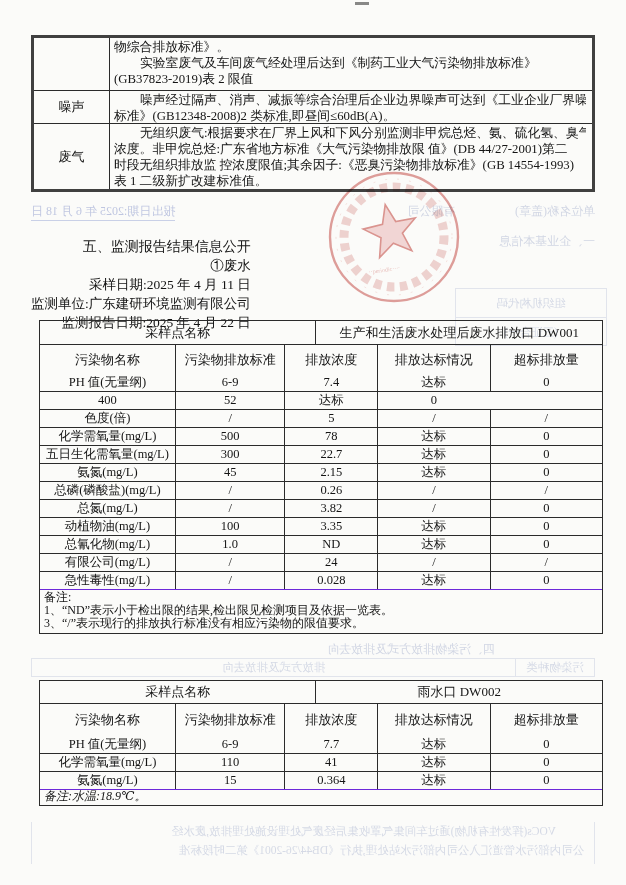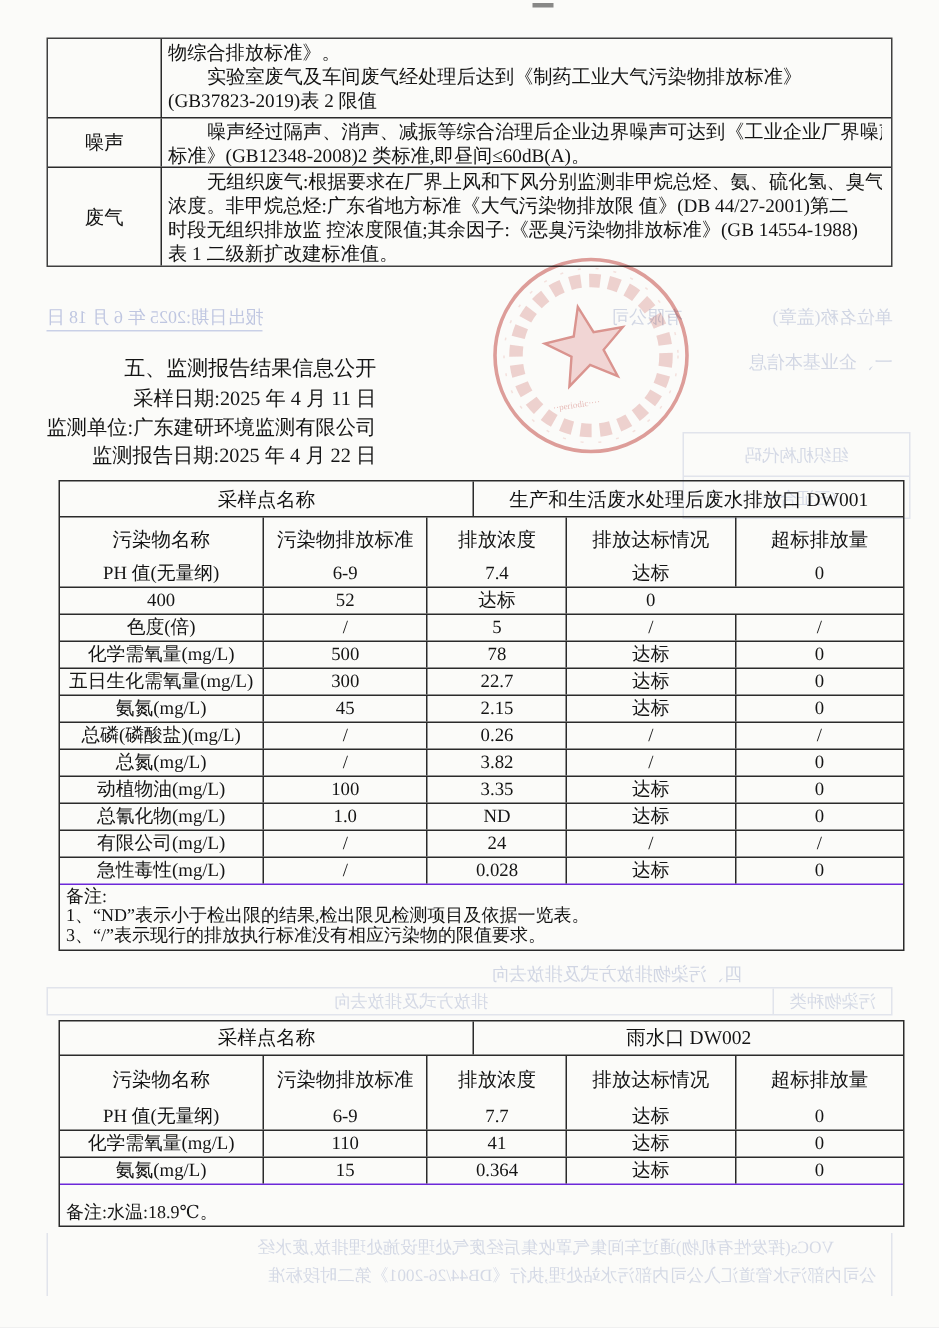--- a/index.html
+++ b/index.html
@@ -15,21 +15,21 @@
   .trow:first-child{border-top:none;}
   .tcell{display:flex; align-items:center; justify-content:center; border-left:1px solid #2b2b2b; overflow:hidden; white-space:nowrap; font-size:12.5px;}
   .tcell:first-child{border-left:none;}
   .hrow .tcell{font-size:13px;}
   .samprow{display:grid; grid-template-columns:49% 51%;}
   .samprow .tcell{font-size:13px;}
   .drow{height:17px;}
   .drow .tcell{line-height:17px;}
   .notes{border-top:1px solid #6d28d9; padding:1px 6px 2px 4px; font-size:12px; line-height:13.2px; white-space:nowrap; overflow:hidden;}
   
-  .toptable{position:absolute; left:31px; top:25px; width:564px; border:1px solid #404040; box-sizing:border-box;}
+  .toptable{position:absolute; left:31px; top:35px; width:564px; border:3px solid #404040; box-sizing:border-box;}
   .ttrow{display:flex; border-top:1px solid #2b2b2b;}
   .ttrow:first-child{border-top:none;}
   .ttlabel{width:75px; flex:0 0 75px; border-right:1px solid #2b2b2b; display:flex; align-items:center; justify-content:center; font-size:13px;}
   .ttbody{flex:1; padding:1px 6px 0 4px; font-size:12.8px; line-height:16px; overflow:hidden;}
   .ttbody .ln{white-space:nowrap; overflow:hidden;}
   .ttbody .ind{padding-left:26px;}
   
   .info{position:absolute; left:31px; top:237px; font-size:13.5px; line-height:19px;text-align:right;}
   .info .h1{font-size:14px;}
   
@@ -84,28 +84,29 @@
       <div class="ttbody">
         <div class="ln ind">噪声经过隔声、消声、减振等综合治理后企业边界噪声可达到《工业企业厂界噪声</div>
         <div class="ln">标准》(GB12348-2008)2 类标准,即昼间≤60dB(A)。</div>
       </div>
     </div>
     <div class="ttrow" style="height:65px;">
       <div class="ttlabel">废气</div>
       <div class="ttbody">
         <div class="ln ind">无组织废气:根据要求在厂界上风和下风分别监测非甲烷总烃、氨、硫化氢、臭气</div>
         <div class="ln">浓度。非甲烷总烃:广东省地方标准《大气污染物排放限 值》(DB 44/27-2001)第二</div>
-        <div class="ln">时段无组织排放监 控浓度限值;其余因子:《恶臭污染物排放标准》(GB 14554-1988)</div>
+        <div class="ln">时段无组织排放监 控浓度限值;其余因子:《恶臭污染物排放标准》(GB 14554-1993)</div>
         <div class="ln">表 1 二级新扩改建标准值。</div>
       </div>
     </div>
   </div>
 
   <div class="info">
     <div class="h1">五、监测报告结果信息公开</div>
+    <div>①废水</div>
     <div>采样日期:2025 年 4 月 11 日</div>
     <div>监测单位:广东建研环境监测有限公司</div>
     <div>监测报告日期:2025 年 4 月 22 日</div>
   </div>
 
   <div class="dtable" style="top:320px;">
     <div class="samprow" style="height:23px;">
       <div class="tcell">采样点名称</div>
       <div class="tcell">生产和生活废水处理后废水排放口 DW001</div>
     </div>
@@ -236,21 +237,21 @@
           <div class="tcell">0</div>
         </div>
         <div class="trow drow">
           <div class="tcell">氨氮(mg/L)</div>
           <div class="tcell">15</div>
           <div class="tcell">0.364</div>
           <div class="tcell">达标</div>
           <div class="tcell">0</div>
         </div>
       </div>
-    <div class="notes" style="padding-top:12px;">
+    <div class="notes" style="padding-top:0;font-style:italic;">
       <div>备注:水温:18.9℃。</div>
     </div>
   </div>
 
   <svg class="stamp" viewBox="0 0 170 170">
     <circle cx="85" cy="85" r="64" fill="none" stroke="#dc8f8c" stroke-width="2.4"></circle>
     <circle cx="85" cy="85" r="50" fill="none" stroke="#e09c98" stroke-width="9" stroke-dasharray="7.5 5.5" opacity="0.5"></circle>
     <circle cx="85" cy="85" r="58" fill="none" stroke="#e4a5a1" stroke-width="1" stroke-dasharray="2 10" opacity="0.35"></circle>
     <polygon points="76.2,52.6 86.7,69.5 106.2,66 93.4,81.2 102.8,98.7 84.4,91.2 70.6,105.6 72,85.8 54.2,77.1 73.5,72.3" fill="rgba(224,140,136,0.38)" stroke="#d8837f" stroke-width="1.6"></polygon>
     <text x="60" y="122" font-size="6" fill="#d8837f" opacity="0.6" transform="rotate(-8 60 122)">··periodic····</text>

